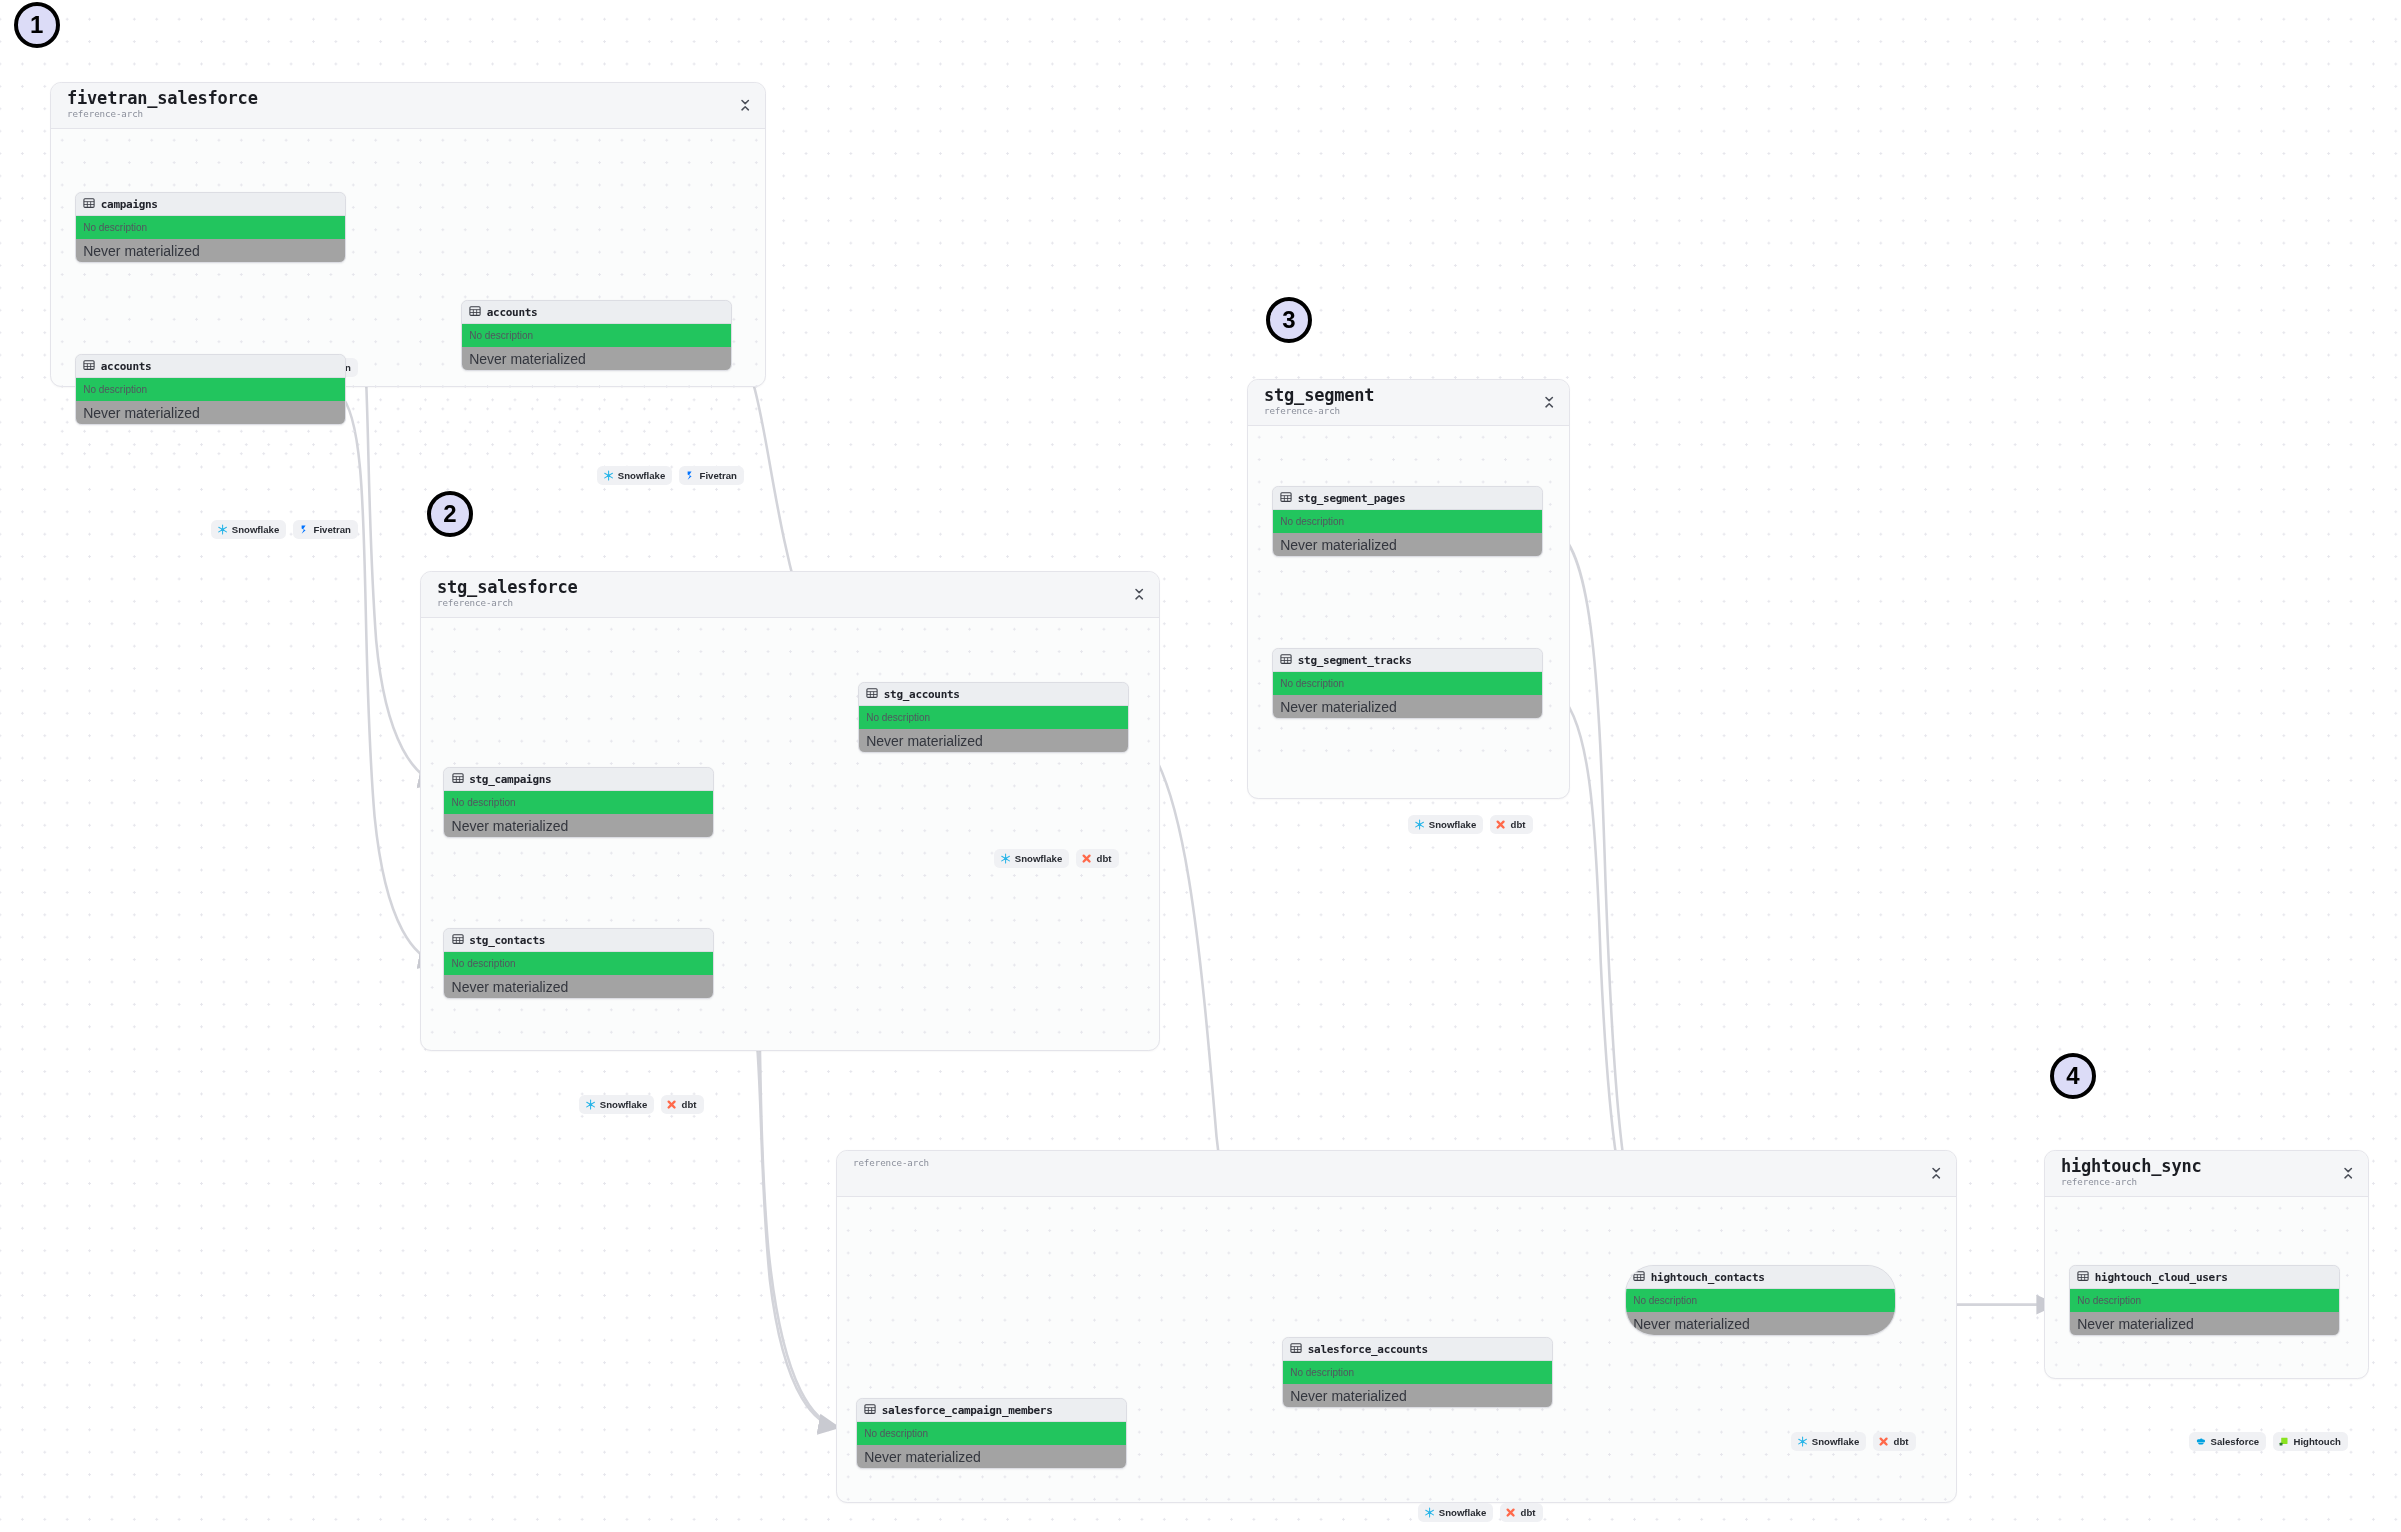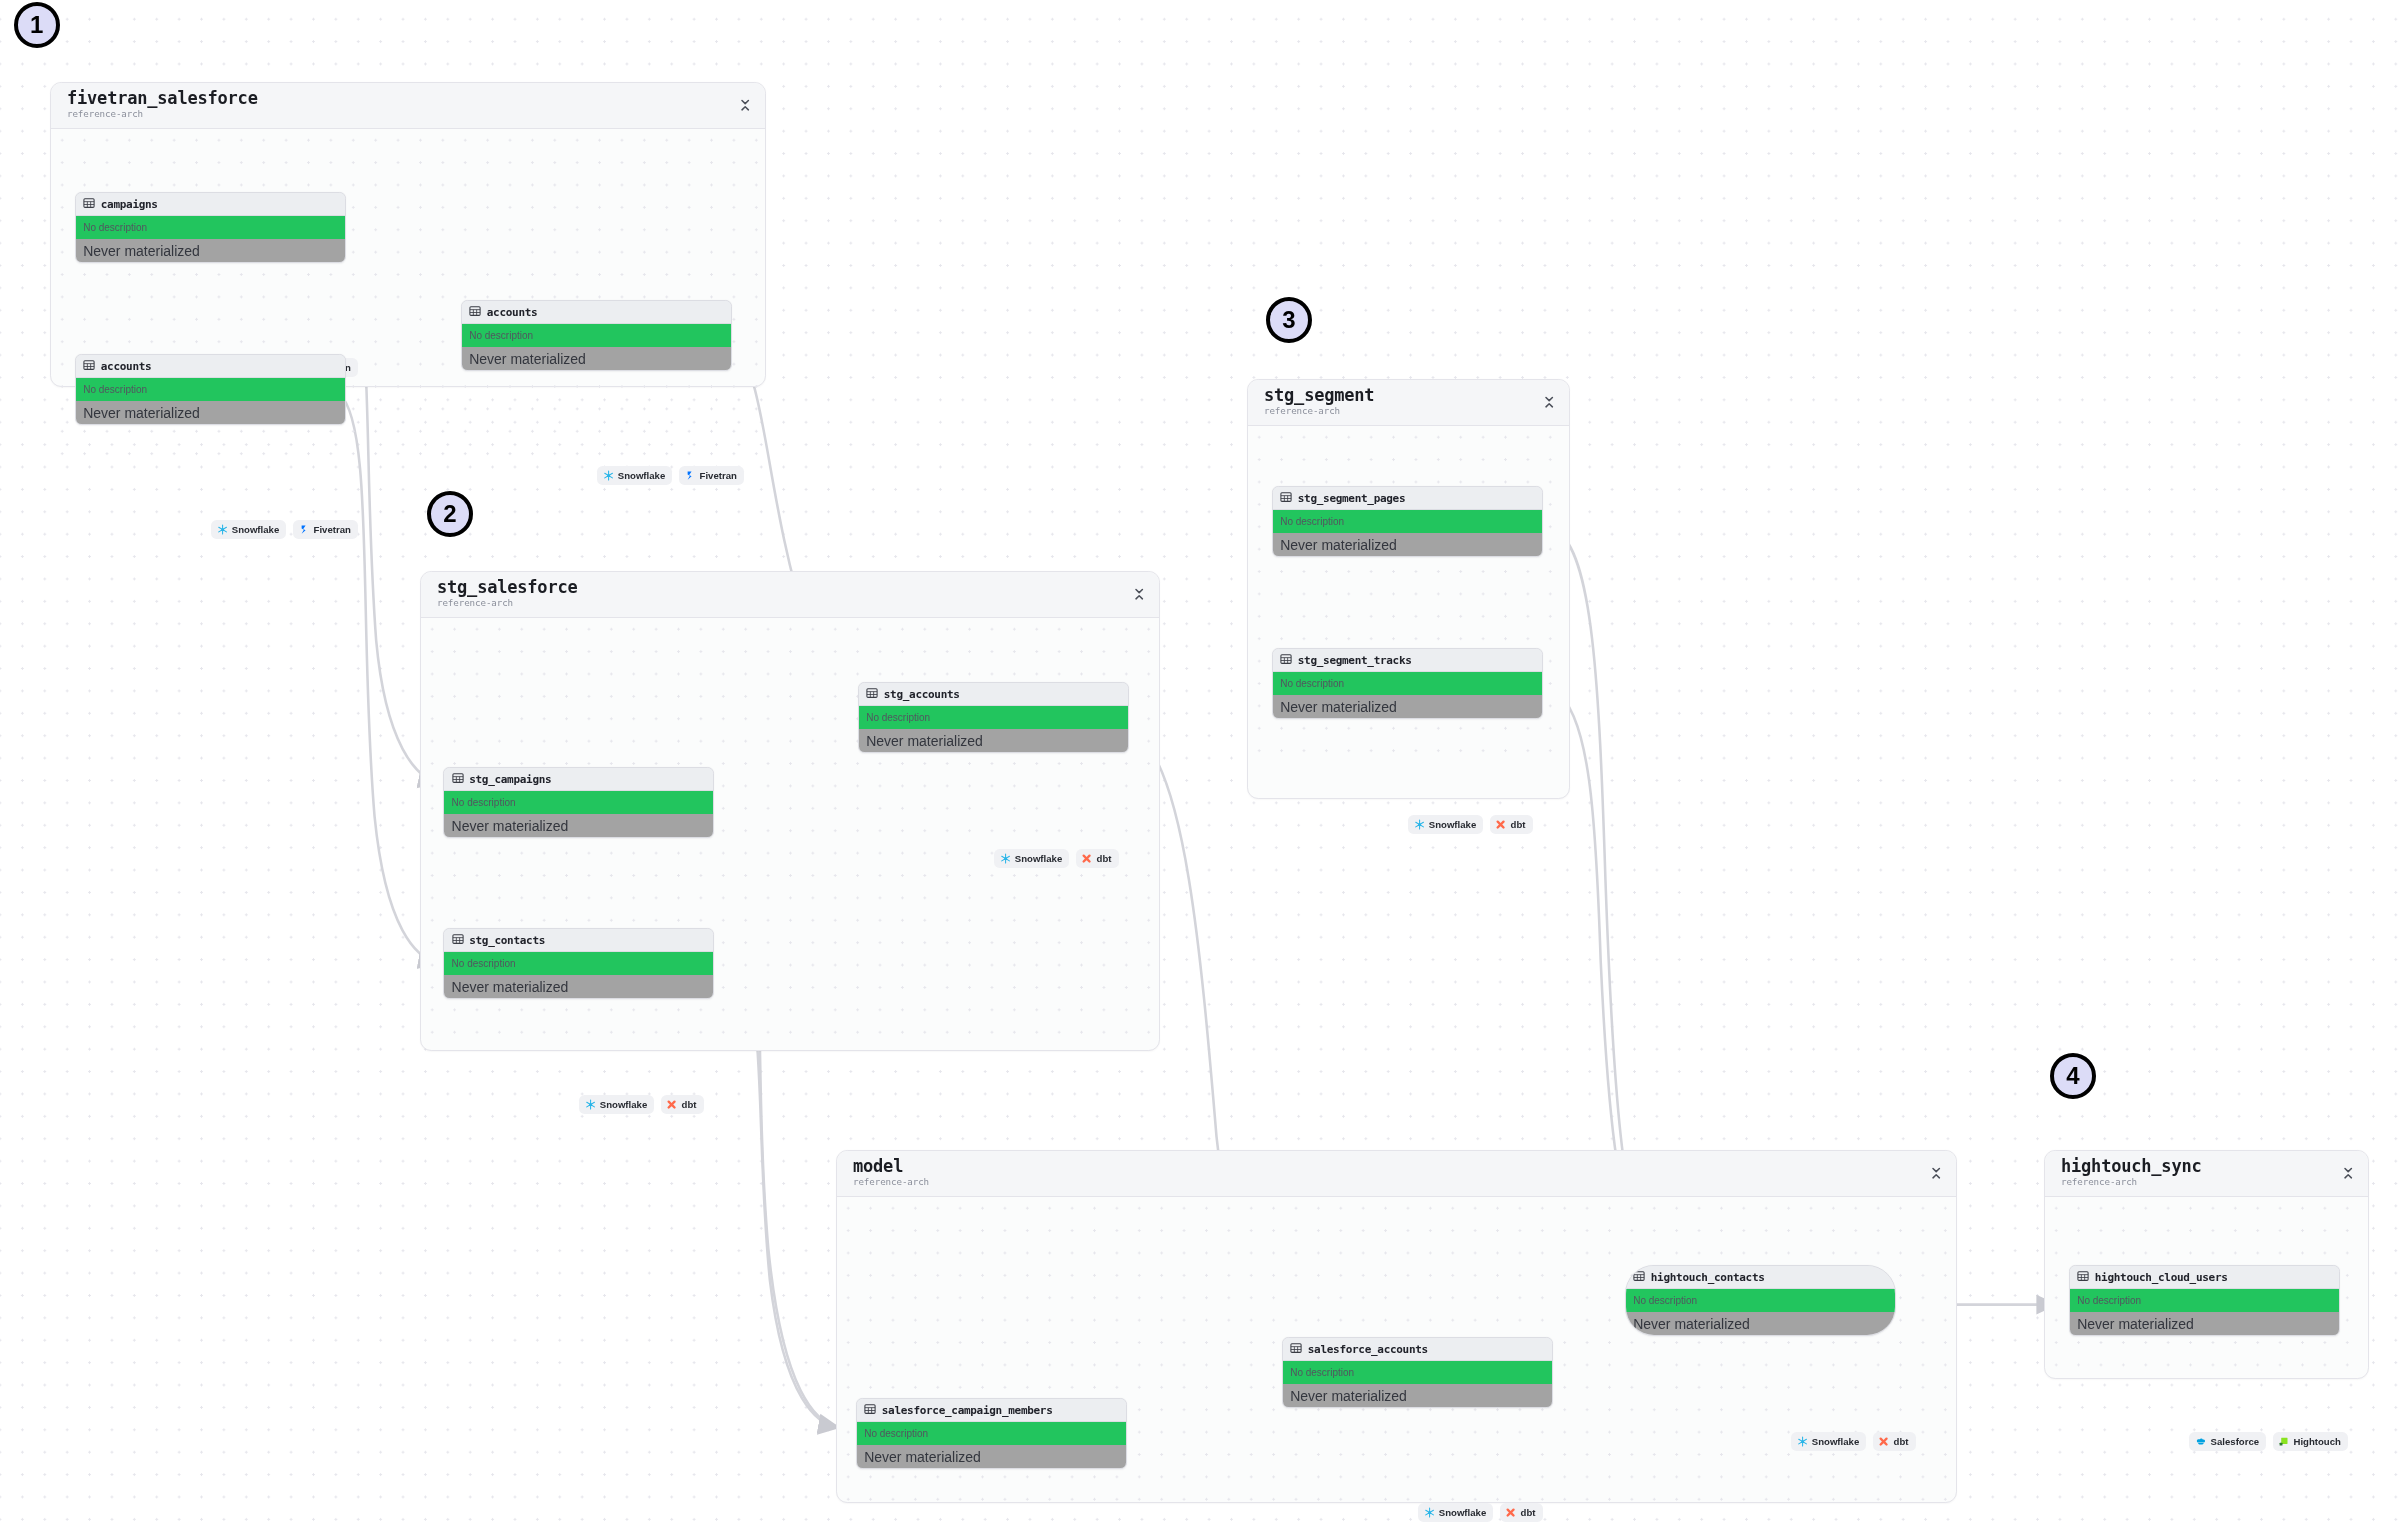--- a/index.html
+++ b/index.html
@@ -481,21 +481,20 @@
         <svg width="11.2" height="11.2" viewBox="0 0 16 16">
             <path d="M2.6 2.6 q1.2-1.2 2.4 0 L8 5.6 l3-3 q1.2-1.2 2.4 0 q1.2 1.2 0 2.4 l-3 3 l3 3 q1.2 1.2 0 2.4 q-1.2 1.2-2.4 0 L8 10.4 l-3 3 q-1.2 1.2-2.4 0 q-1.2-1.2 0-2.4 l3-3 l-3-3 q-1.2-1.2 0-2.4 z" fill="#ff694a"></path>
           </svg>
         <span>dbt</span>
       </span>
     </div>
   </div>
 
   <div class="group" style="left:836px; top:1150px; width:1121px; height:353px;">
     <div class="group-header">
-      <div class="group-title">model</div>
       <div class="group-sub">reference-arch</div>
       <span class="collapse-icon">
         <svg width="14.4" height="14.4" viewBox="0 0 18 18">
             <g stroke="#4b4f59" stroke-width="1.9" fill="none" stroke-linecap="round" stroke-linejoin="round">
               <path d="M5 3.2 L9 7 L13 3.2"></path>
               <path d="M5 14.8 L9 11 L13 14.8"></path>
             </g>
           </svg>
       </span>
     </div>

